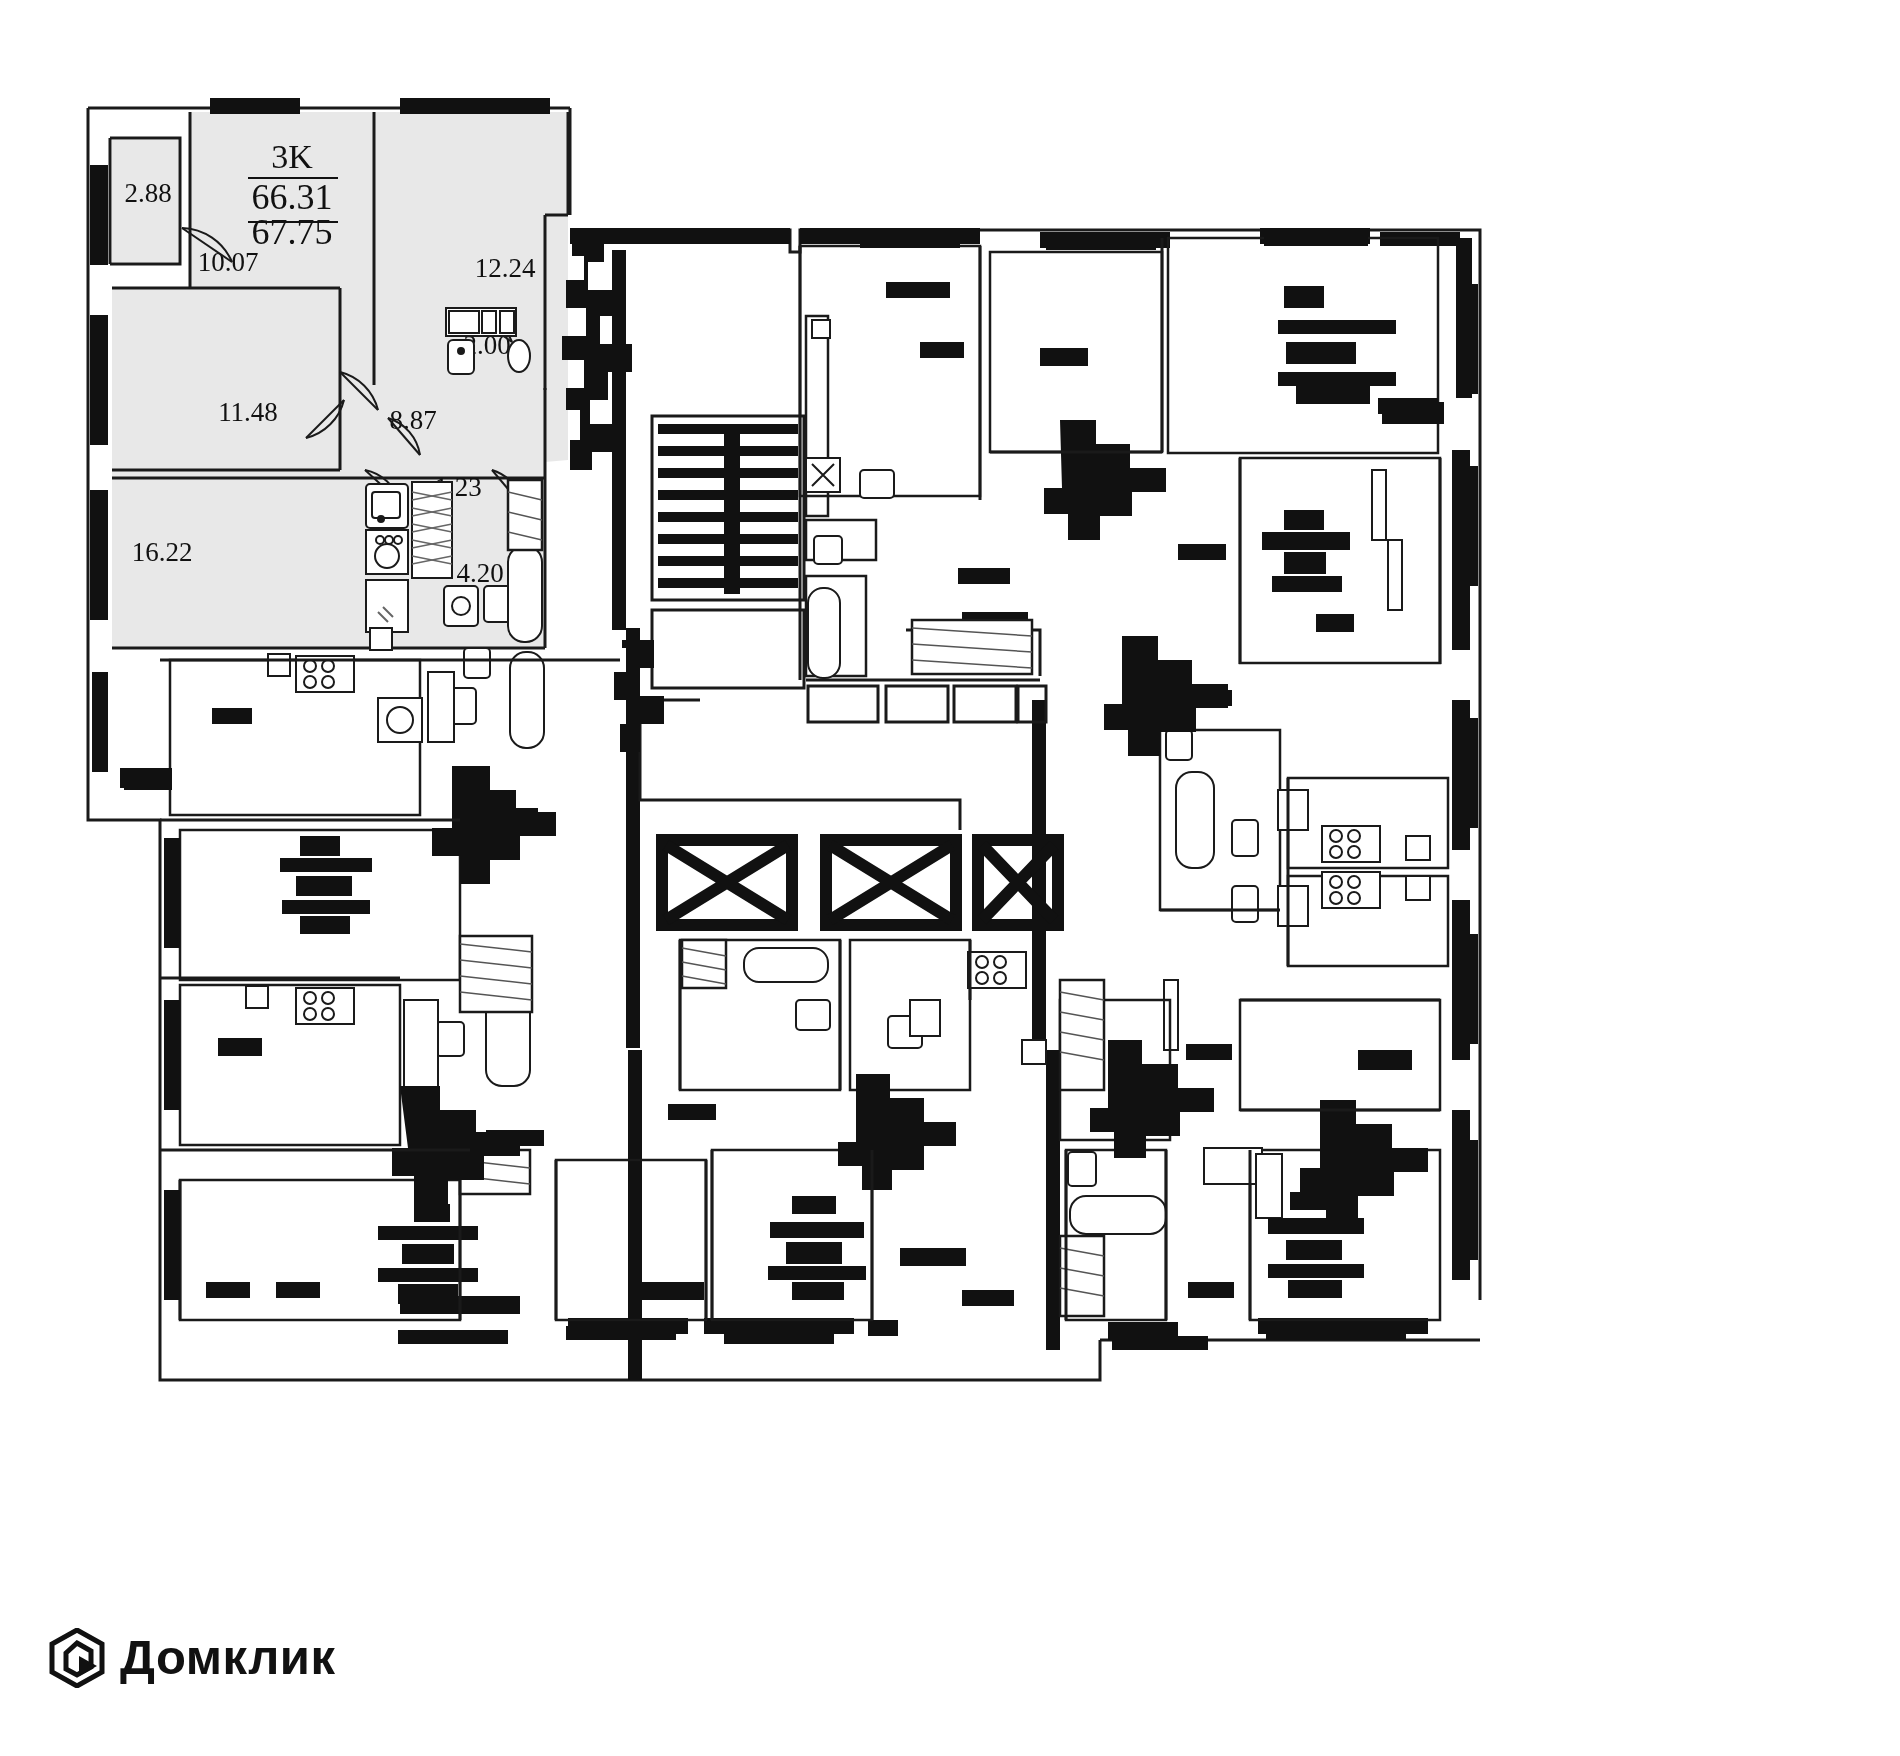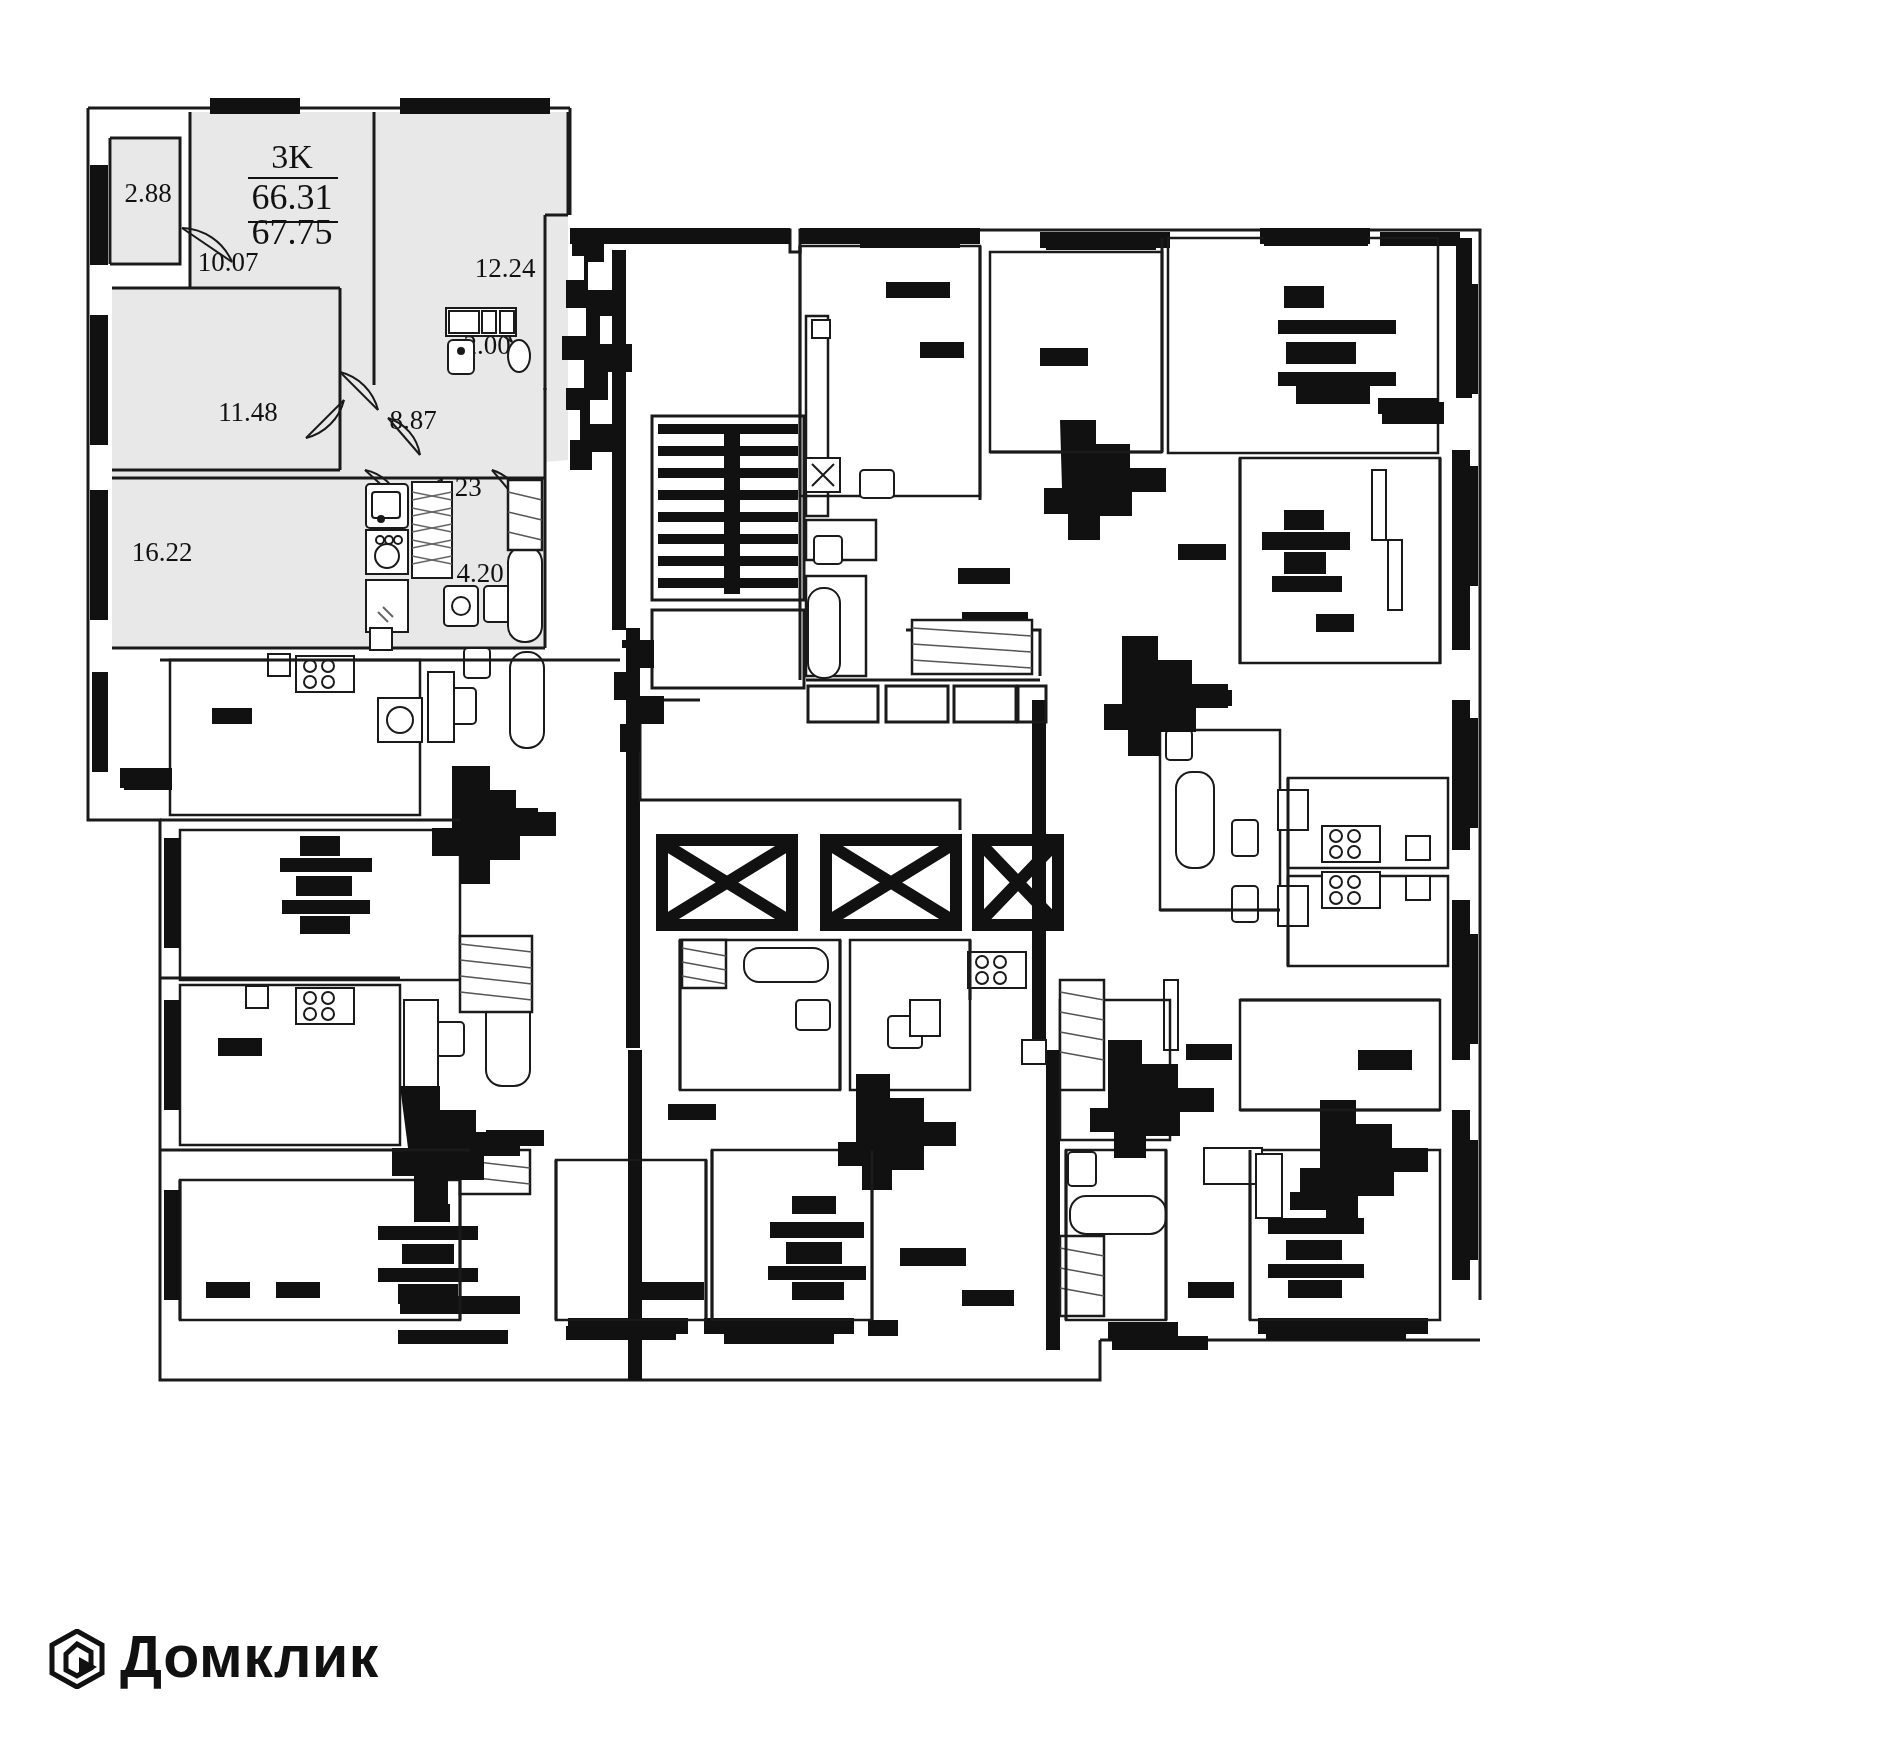--- a/index.html
+++ b/index.html
@@ -50,21 +50,21 @@
     position: absolute;
     left: 48px;
     top: 1628px;
     display: flex;
     align-items: center;
     gap: 14px;
   }
   .brand-text {
     font-family: "Liberation Sans", sans-serif;
     font-weight: bold;
-    font-size: 59px;
+    font-size: 49px;
     letter-spacing: 0.5px;
     color: #111111;
     line-height: 1;
     padding-bottom: 2px;
   }
   .brand-mark {
     width: 58px;
     height: 60px;
     flex: 0 0 auto;
   }

